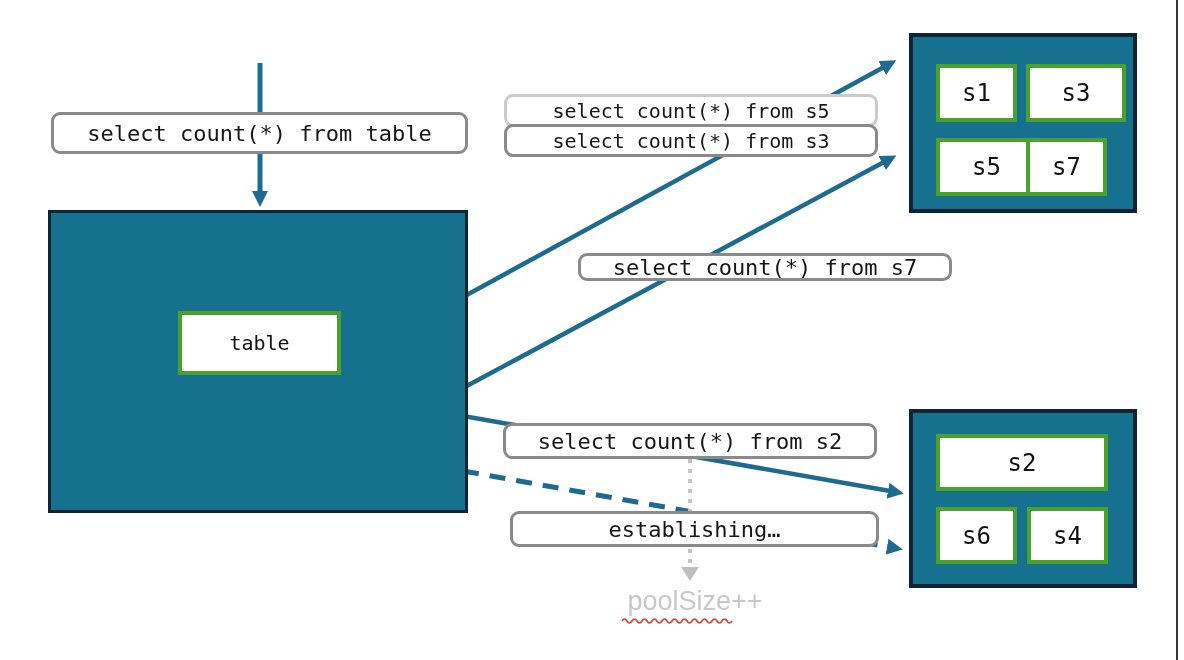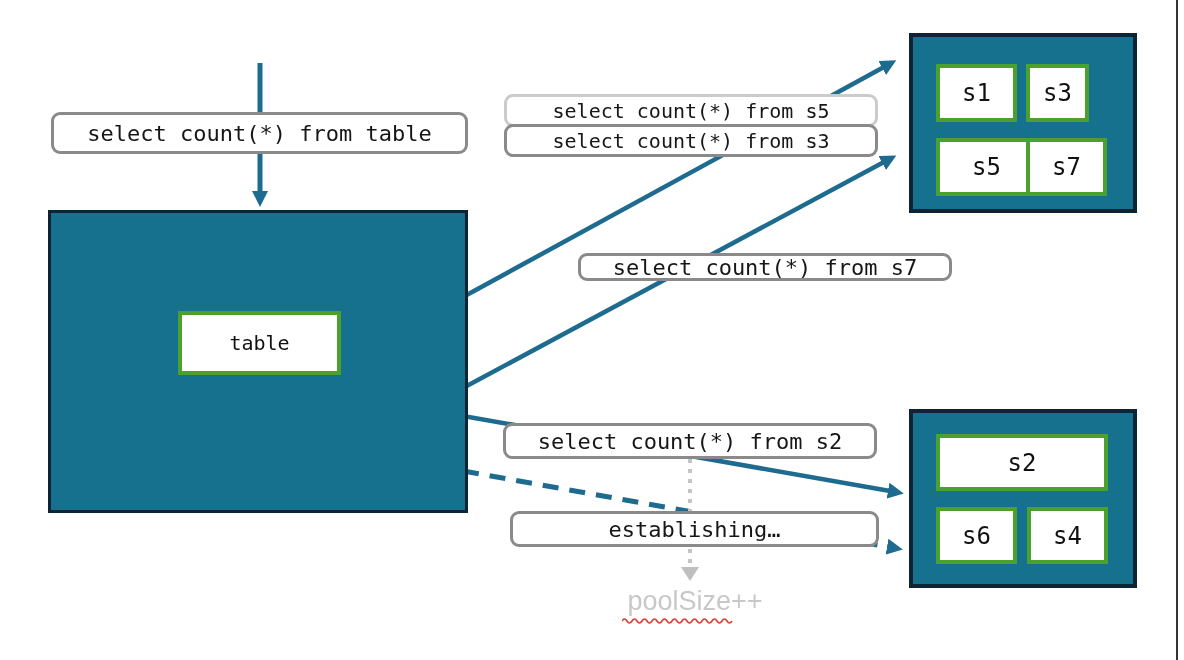--- a/index.html
+++ b/index.html
@@ -82,21 +82,21 @@
   <div class="tealbox" style="left:48px;top:210px;width:420px;height:303px;">
     <div class="whitebox table-label" style="left:127px;top:98px;width:163px;height:64px;">
       <span>table</span>
     </div>
   </div>
 
   <div class="tealbox thick" style="left:909px;top:33px;width:228px;height:180px;">
     <div class="whitebox" style="left:23px;top:27px;width:81px;height:58px;">
       <span>s1</span>
     </div>
-    <div class="whitebox" style="left:113px;top:27px;width:63px;height:58px;">
+    <div class="whitebox" style="left:113px;top:27px;width:100px;height:58px;">
       <span>s3</span>
     </div>
     <div class="whitebox" style="left:23px;top:101px;width:101px;height:58px;">
       <span>s5</span>
     </div>
     <div class="whitebox" style="left:113px;top:101px;width:81px;height:58px;">
       <span>s7</span>
     </div>
   </div>
 

